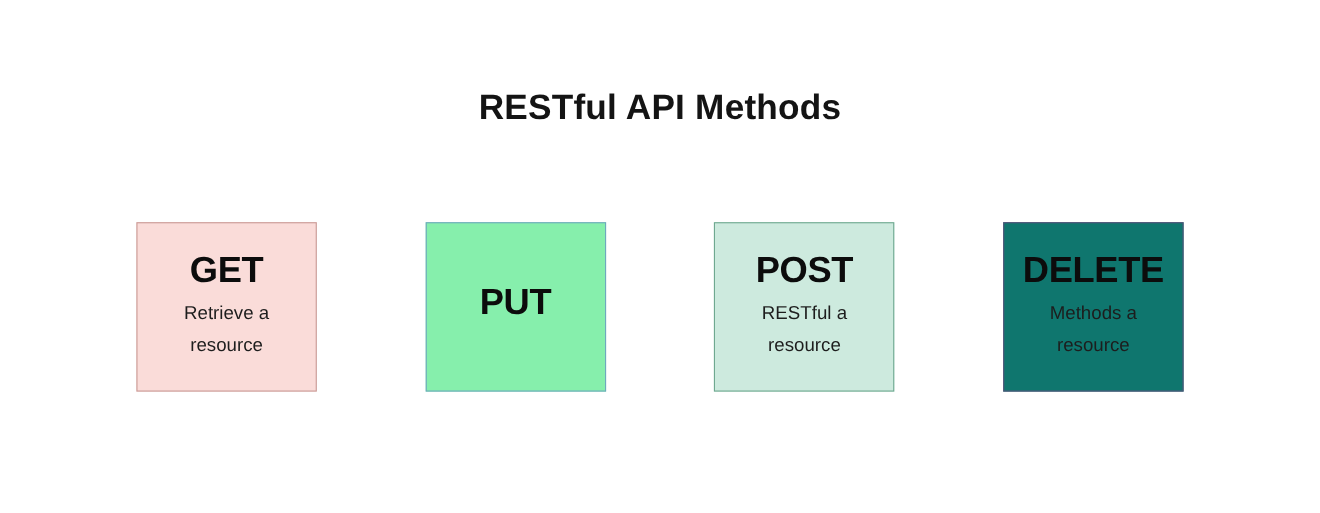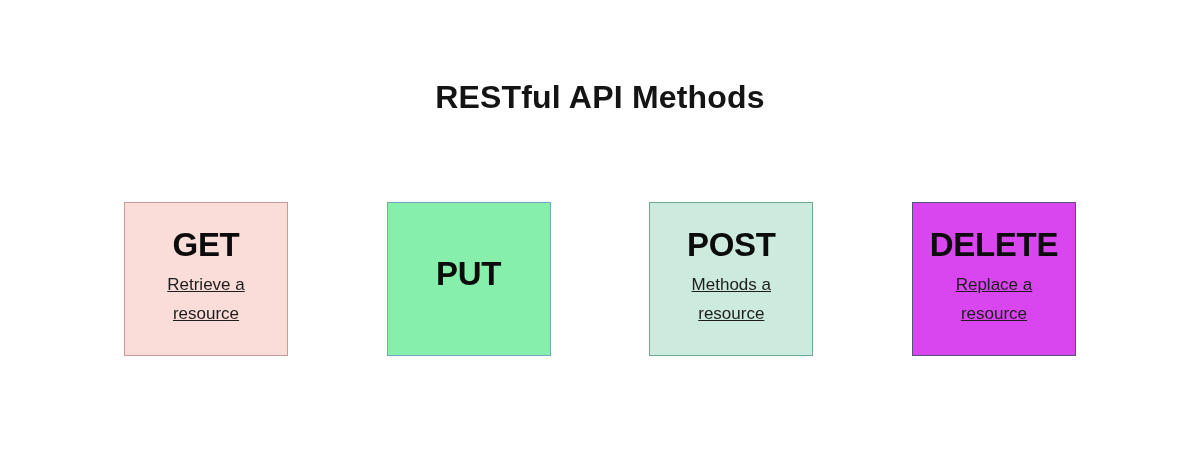--- a/index.html
+++ b/index.html
@@ -71,21 +71,20 @@
     white-space: nowrap;
   }
 
   .method-desc {
     font-size: 17px;
     font-weight: normal;
     color: #1d1d1d;
     line-height: 29px;
     max-width: 130px;
     margin: 0;
-    text-decoration: underline;
   }
 </style>
 </head>
 <body style="background: rgb(255, 255, 255);">
 
 <div class="page">
 
   <div class="page-title">RESTful API Methods</div>
 
   <div class="methods-row">
@@ -95,22 +94,22 @@
       <div class="method-desc">Retrieve a resource</div>
     </div>
 
 
     <div class="method-card" style="background-color: #86efac; border-color: rgb(111, 168, 191);">
       <div class="method-name">PUT</div>
     </div>
 
     <div class="method-card" style="background-color: rgb(205, 234, 222); border-color: rgb(111, 168, 144);">
       <div class="method-name">POST</div>
-      <div class="method-desc">Methods a resource</div>
+      <div class="method-desc">RESTful a resource</div>
     </div>
 
-    <div class="method-card" style="background-color: #d946ef; border-color: rgb(86, 82, 122);">
+    <div class="method-card" style="background-color: #0f766e; border-color: rgb(86, 82, 122);">
       <div class="method-name">DELETE</div>
-      <div class="method-desc">Replace a resource</div>
+      <div class="method-desc">Methods a resource</div>
     </div>
 
   </div>
 </div>
 
 </body></html>

